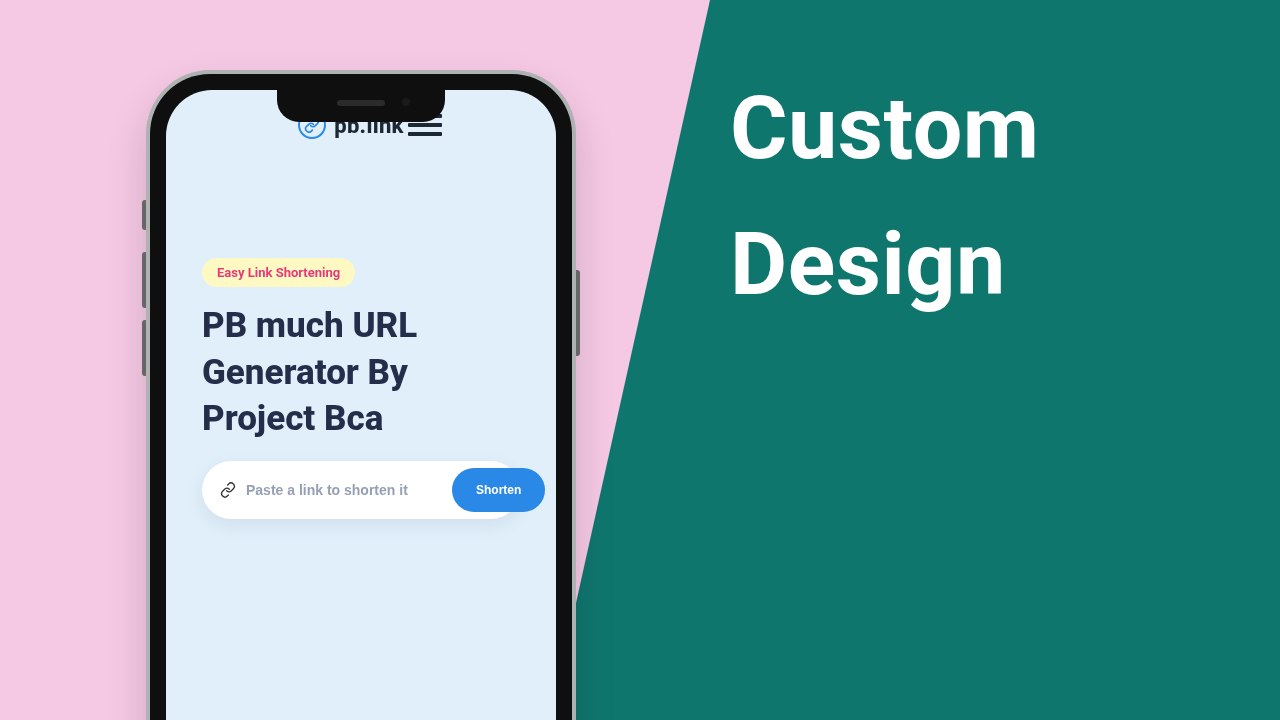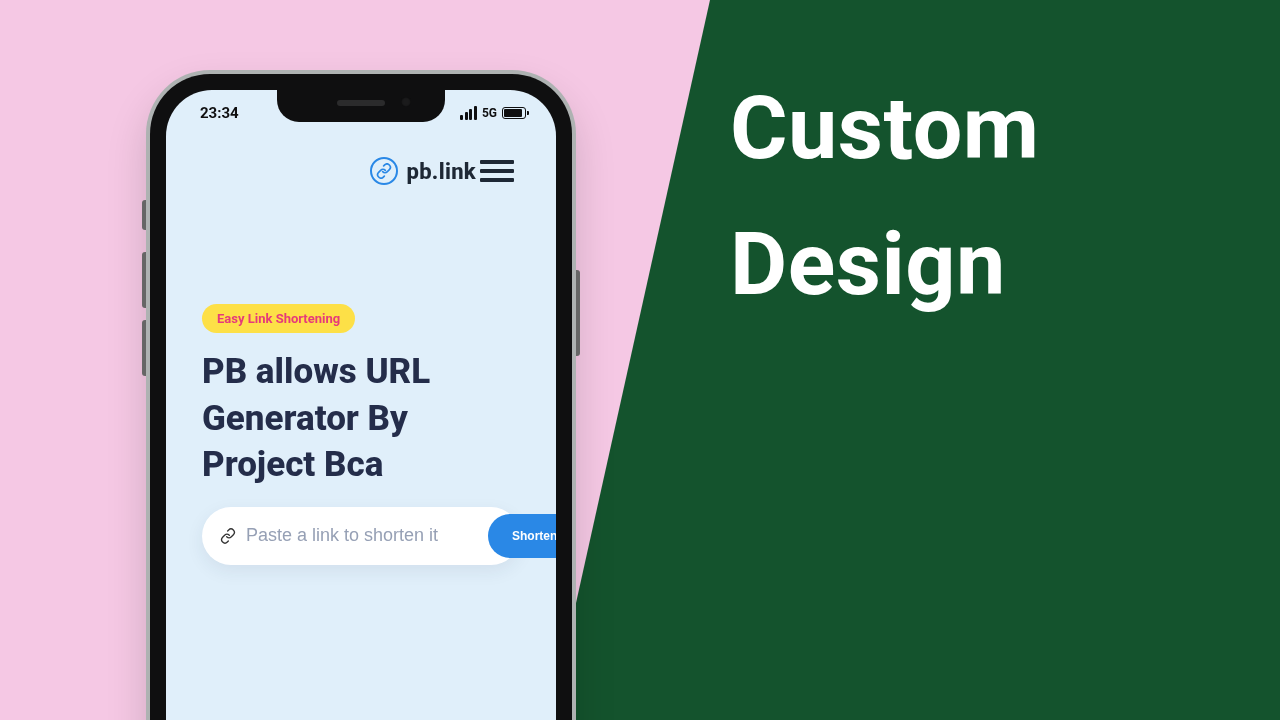--- a/index.html
+++ b/index.html
@@ -13,21 +13,21 @@
     overflow: hidden;
   }
 
   
   .right-panel {
     position: absolute;
     left: 550px;
     top: 0;
     width: 730px;
     height: 720px;
-    background: #14532d;
+    background: #0f766e;
     clip-path: polygon(160px 0, 730px 0, 730px 720px, 0 720px);
     display: flex;
     align-items: flex-start;
   }
   .right-title {
     color: #ffffff;
     font-weight: 700;
     font-size: 88px;
     line-height: 1.55;
     padding-left: 180px;
@@ -122,38 +122,38 @@
   .sb1{height:5px}.sb2{height:8px}.sb3{height:11px}.sb4{height:14px}
   .net-type { font-size:12px; font-weight:700; }
   .battery { position:relative; width:24px; height:12px; border:1.5px solid #0f0f10; border-radius:3px; }
   .battery::after { content:""; position:absolute; right:-4px; top:3px; width:2.5px; height:4px; background:#0f0f10; border-radius:0 1px 1px 0; }
   .battery-fill { position:absolute; left:1px; top:1px; bottom:1px; width:18px; background:#0f0f10; border-radius:1px; }
 
   
   .app-header {
     display:flex;
     align-items:center;
-    justify-content:flex-end;
+    justify-content:center;
     padding: 20px 38px 8px 60px;
   }
   .brand { display:flex; align-items:center; gap:8px; }
   .brand-icon {
     width:28px; height:28px; border:2px solid #2a88e6; border-radius:50%;
     display:flex; align-items:center; justify-content:center;
   }
   .brand-icon svg { display:block; }
   .brand-name { font-size:22px; font-weight:800; color:#1e2835; letter-spacing:0.3px; }
   .menu-btn { cursor:pointer; display:flex; flex-direction:column; gap:5px; padding:4px; }
   .menu-btn span { display:block; width:34px; height:4px; background:#1e2835; border-radius:1px; }
 
   
   .content { padding: 110px 36px 20px 36px; display:flex; flex-direction:column; }
   .pill {
     align-self:flex-start;
-    background:#fde047;
+    background:#fef9c3;
     color:#e63a7a;
     font-size:13px;
     font-weight:700;
     padding:7px 15px;
     border-radius:18px;
     margin-bottom:16px;
   }
   .hero-title {
     font-size:35px;
     line-height:1.33;
@@ -177,22 +177,23 @@
     padding:6px 6px 6px 18px;
     box-shadow: 0 6px 18px rgba(36, 45, 74, 0.08);
     gap:10px;
   }
   .link-ic { display:flex; align-items:center; }
   .shorten-input {
     flex:1;
     border:none;
     outline:none;
     background:transparent;
-    font-size:18px;
+    font-size:14px;
     color:#4c1d95;
+    font-weight:bold;
   }
   .shorten-input::placeholder { color:#96a0b5; }
   .shorten-btn {
     background:#2a88e6;
     color:#fff;
     border:none;
     height:44px;
     padding:0 24px;
     border-radius:24px;
     font-size:12px;
@@ -218,56 +219,41 @@
   <div class="phone-outline"></div>
   <div class="phone-frame"></div>
 
   <div class="phone-screen">
 
     <div class="phone-notch">
       <div class="notch-speaker"></div>
       <div class="notch-cam"></div>
     </div>
 
-    <div class="status-bar">
-      <div class="status-time">23:34</div>
-      <div class="status-right">
-        <div class="sig-bars">
-          <span class="sb1"></span>
-            <span class="sb2"></span>
-            <span class="sb3"></span>
-            <span class="sb4"></span>
-        </div>
-        <div class="net-type">5G</div>
-        <div class="battery">
-          <div class="battery-fill"></div>
-        </div>
-      </div>
-    </div>
 
     <div class="app-header">
       <div class="brand">
         <span class="brand-icon">
           <svg width="16" height="16" viewBox="0 0 24 24" fill="none" stroke="#2a88e6" stroke-width="2.5" stroke-linecap="round" stroke-linejoin="round">
             <path d="M10 13a5 5 0 0 0 7.07 0l3-3a5 5 0 0 0-7.07-7.07l-1.5 1.5"></path>
             <path d="M14 11a5 5 0 0 0-7.07 0l-3 3a5 5 0 0 0 7.07 7.07l1.5-1.5"></path>
           </svg>
         </span>
         <span class="brand-name">pb.link</span>
       </div>
       <div class="menu-btn">
         <span></span>
         <span></span>
         <span></span>
       </div>
     </div>
 
     <div class="content">
       <div class="pill">Easy Link Shortening</div>
-      <div class="hero-title">PB allows URL Generator By Project Bca</div>
+      <div class="hero-title">PB much URL Generator By Project Bca</div>
 
       <div class="shorten-bar">
         <span class="link-ic">
           <svg width="16" height="16" viewBox="0 0 24 24" fill="none" stroke="#333" stroke-width="2" stroke-linecap="round" stroke-linejoin="round">
             <path d="M10 13a5 5 0 0 0 7.07 0l3-3a5 5 0 0 0-7.07-7.07l-1.5 1.5"></path>
             <path d="M14 11a5 5 0 0 0-7.07 0l-3 3a5 5 0 0 0 7.07 7.07l1.5-1.5"></path>
           </svg>
         </span>
         <input class="shorten-input" type="text" placeholder="Paste a link to shorten it" style="">
         <button class="shorten-btn">Shorten</button>

